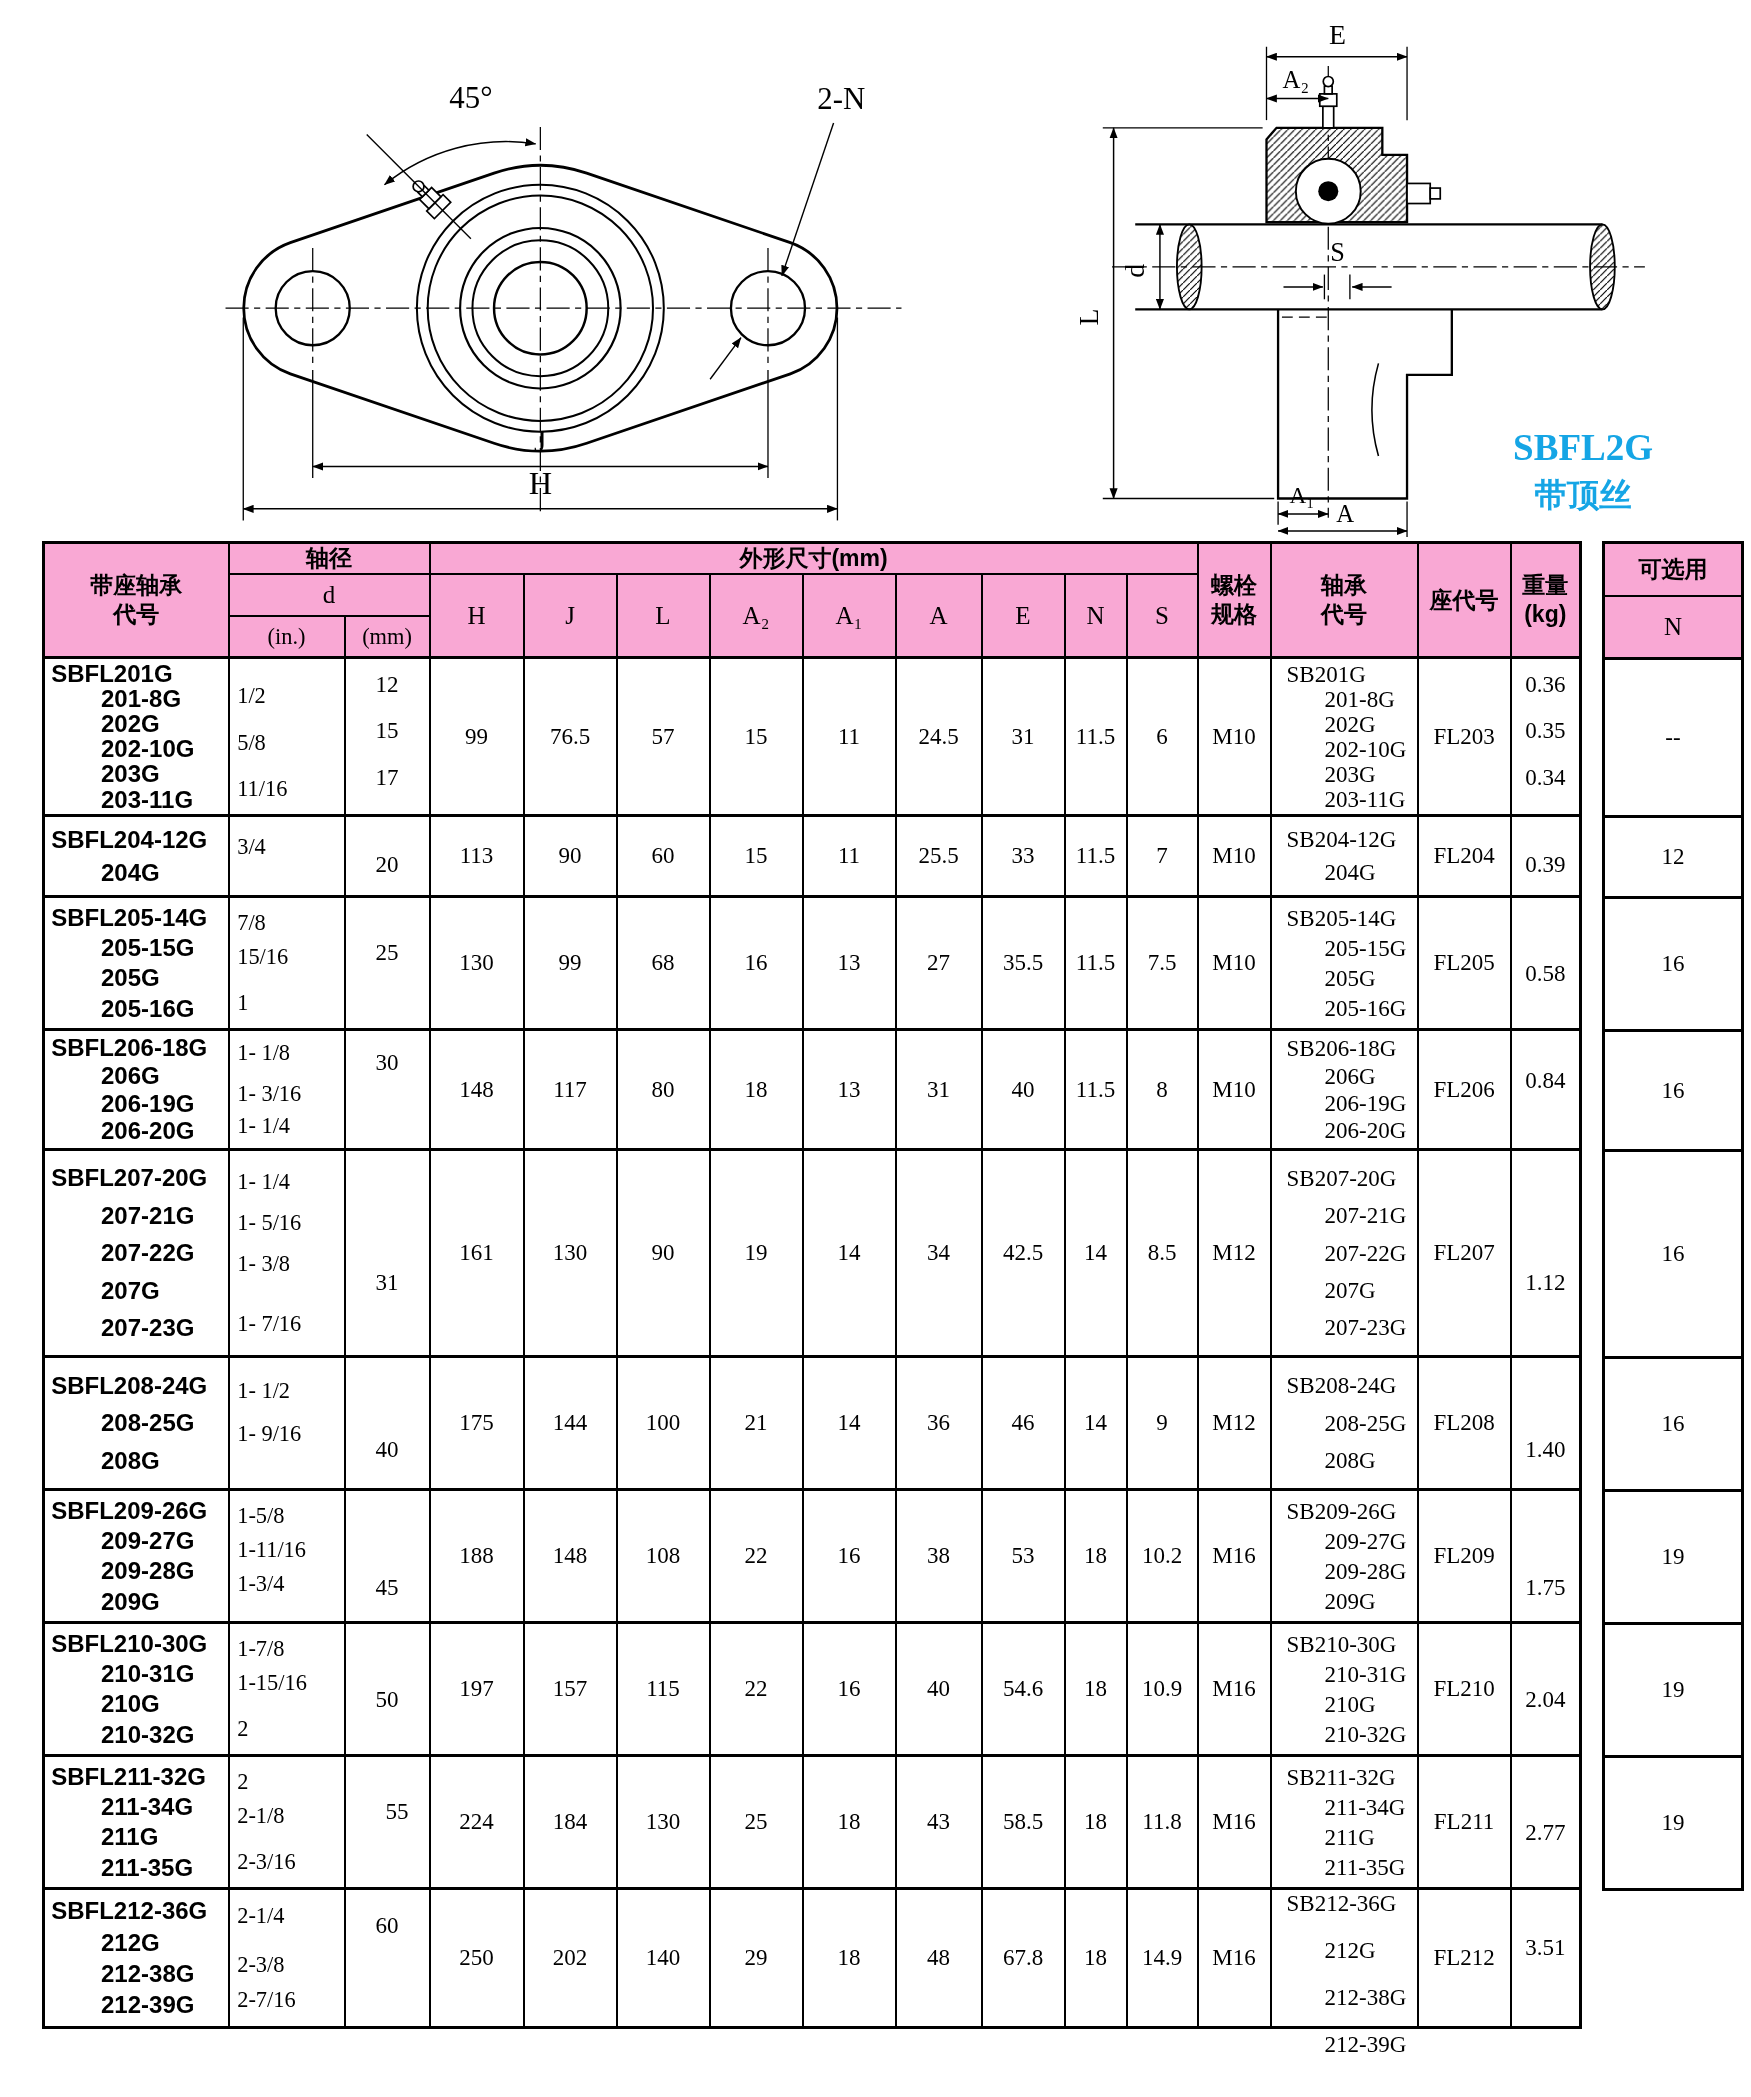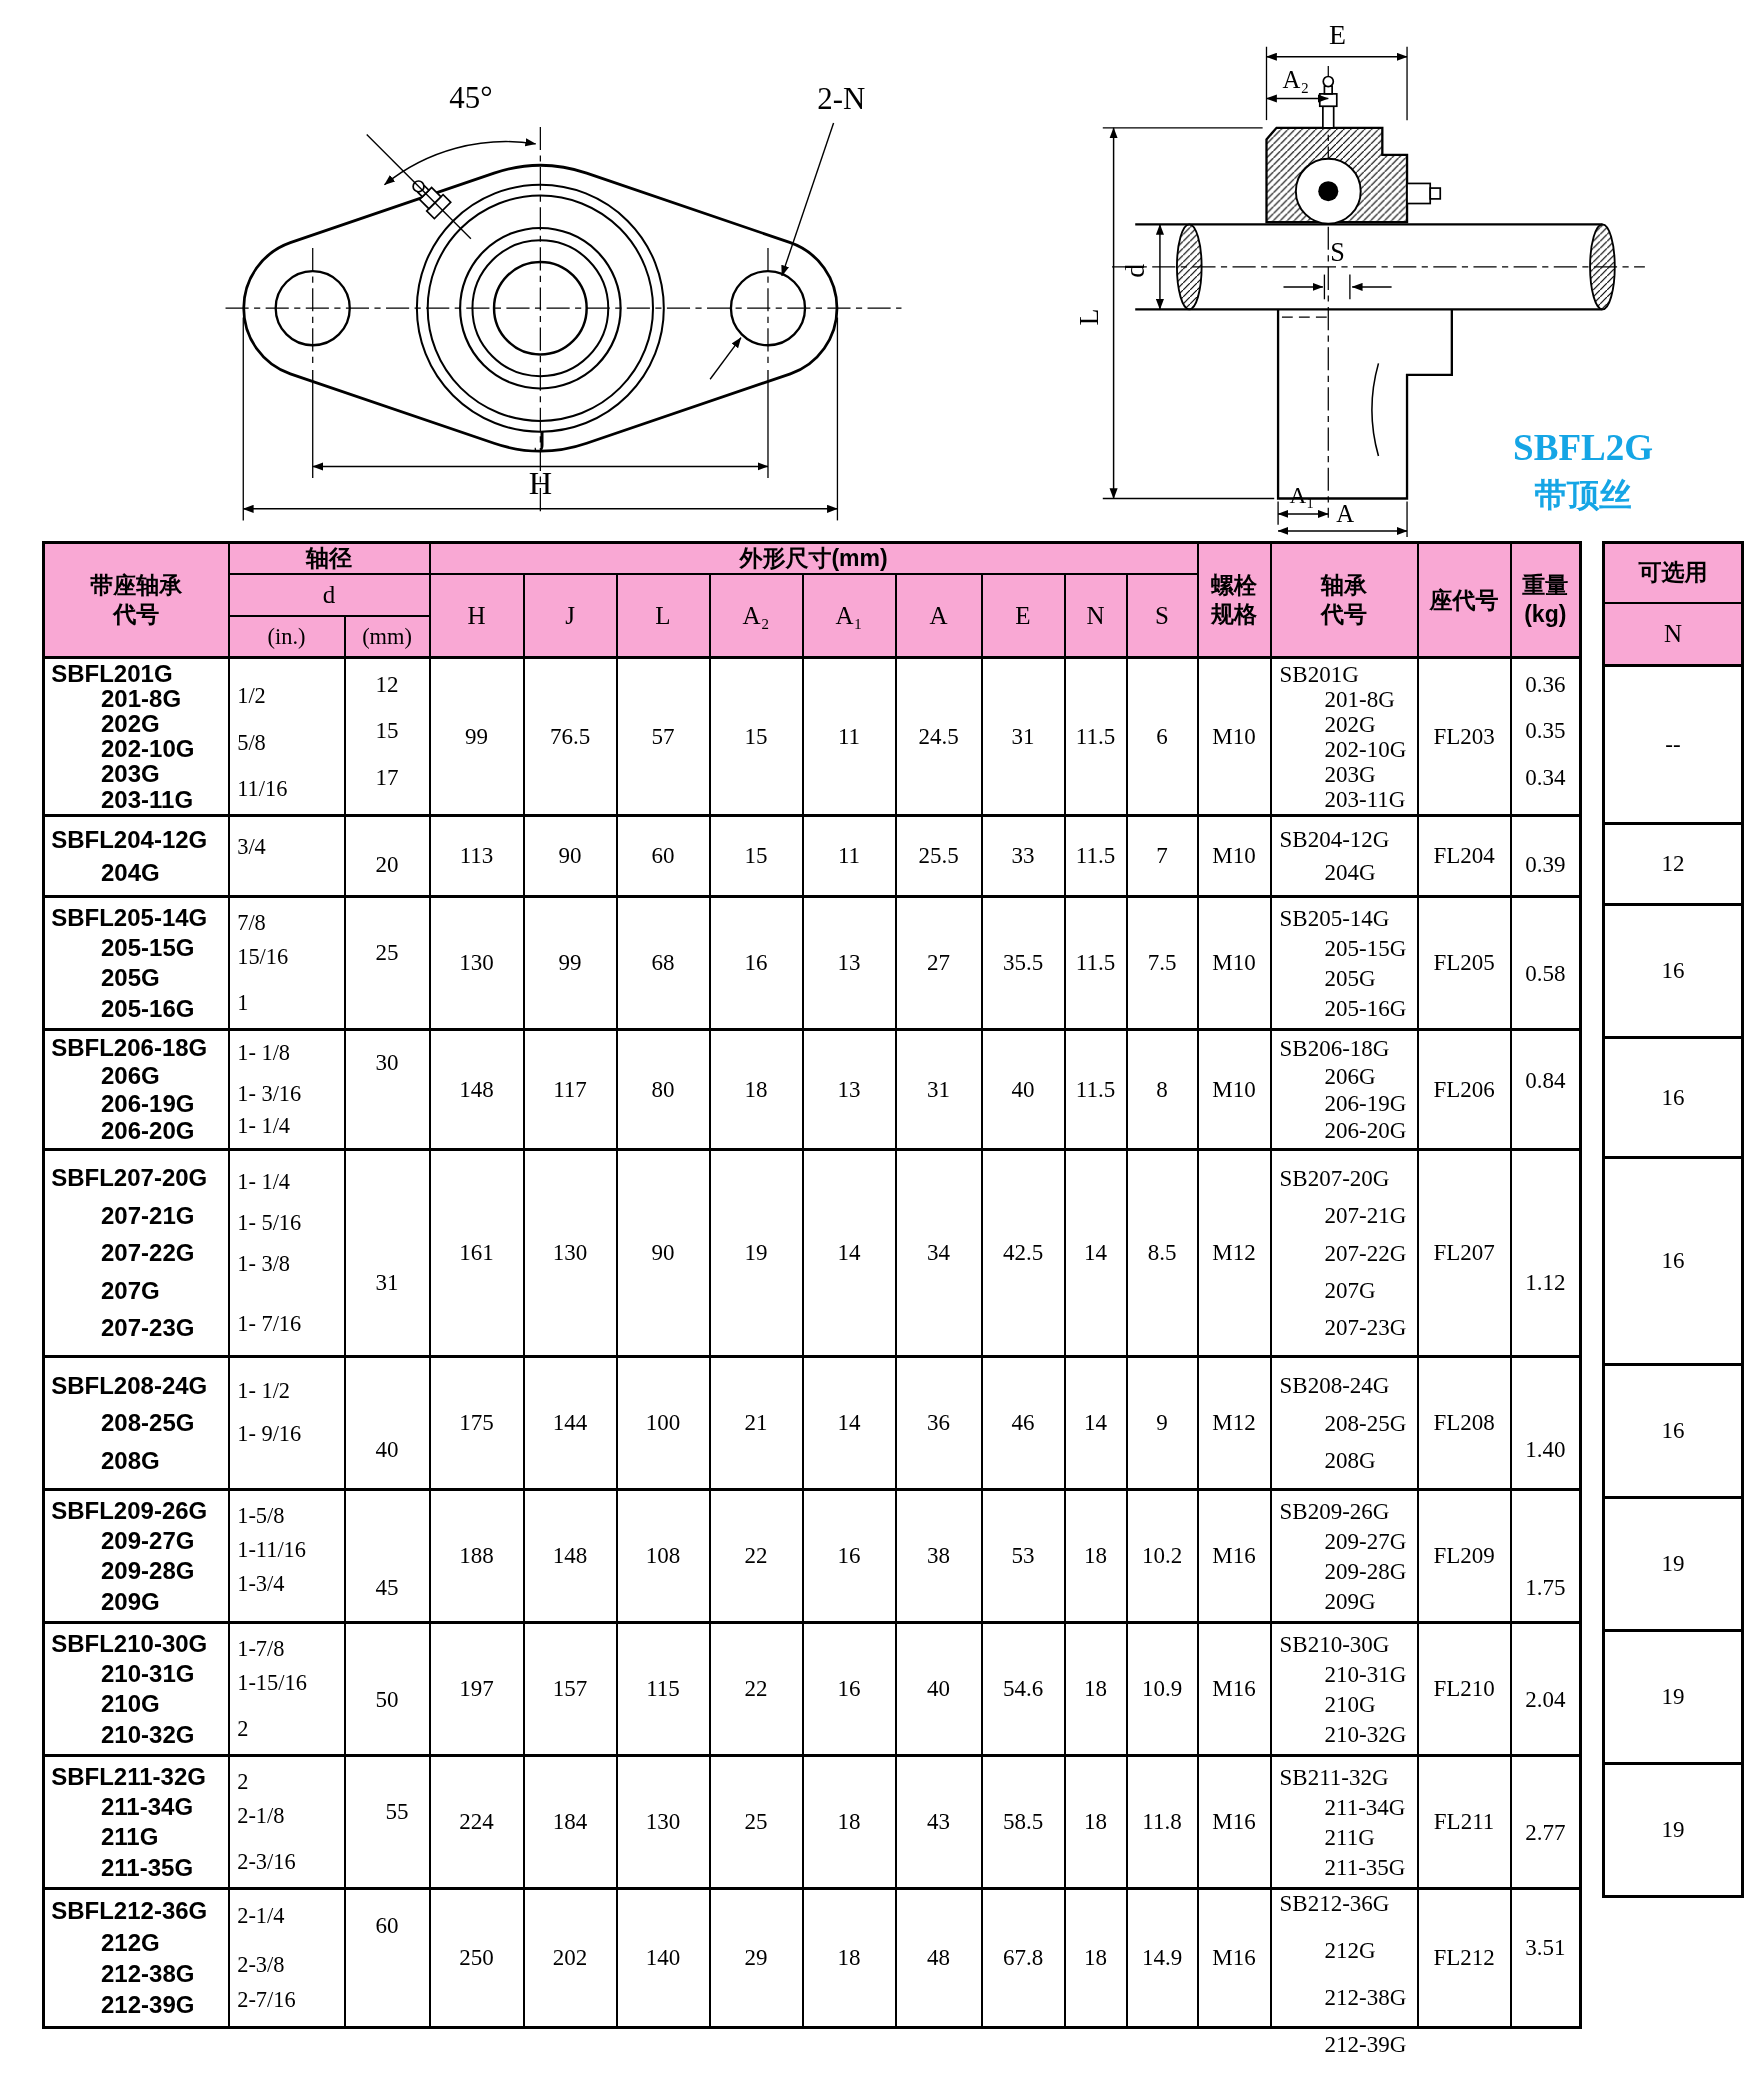--- a/index.html
+++ b/index.html
@@ -15,21 +15,21 @@
   thead td{background:#f9a8d4;border-bottom:2.3px solid #000;}
   tbody td{border-top:3.9px solid #000;}
   .cjk{font-family:"Liberation Sans","DejaVu Sans",sans-serif;font-weight:bold;font-size:23px;line-height:1.25;}
   .lat{font-family:"Liberation Serif","DejaVu Serif",serif;font-weight:normal;font-size:25px;}
   #tbl-main{left:42px;top:541px;width:1537px;}
   #tbl-opt{left:1602px;top:541px;width:139px;}
   .mc{display:flex;flex-direction:column;justify-content:space-evenly;}
   .mc div{line-height:1;white-space:nowrap;}
   td.cell-code .mc div{font-family:"Liberation Sans","DejaVu Sans",sans-serif;font-weight:bold;font-size:24px;text-align:left;padding-left:6.2px;}
   td.cell-code .mc div.sub{padding-left:56px;}
-  td.cell-bearing .mc div{font-size:23px;text-align:left;padding-left:8px;}
+  td.cell-bearing .mc div{font-size:23px;text-align:left;padding-left:15px;}
   td.cell-bearing .mc div.sub{padding-left:53px;}
   td.cell-din .mc div{font-size:22.4px;text-align:left;padding-left:7.7px;}
   td.cell-dmm .mc div,td.cell-weight .mc div{font-size:23px;}
   #tbl-opt tbody td{font-size:23px;}
 </style>
 </head>
 <body>
 
 <svg class="dw" style="left:216px;top:15.4px;" width="695" height="517" viewBox="0 0 900 670">
   <defs>
@@ -741,21 +741,21 @@
         </td>
       </tr>
     </tbody>
 </table>
 
 <table id="tbl-opt">
   <colgroup>
       <col style="width:139px">
     </colgroup>
   <thead>
-    <tr style="height:60px">
+    <tr style="height:53px">
       <td class="cjk">可选用</td>
     </tr>
     <tr style="height:63px">
       <td class="lat">N</td>
     </tr>
   </thead>
   <tbody id="tbody-opt">
       <tr style="height: 158px;">
         <td>--</td>
       </tr>

